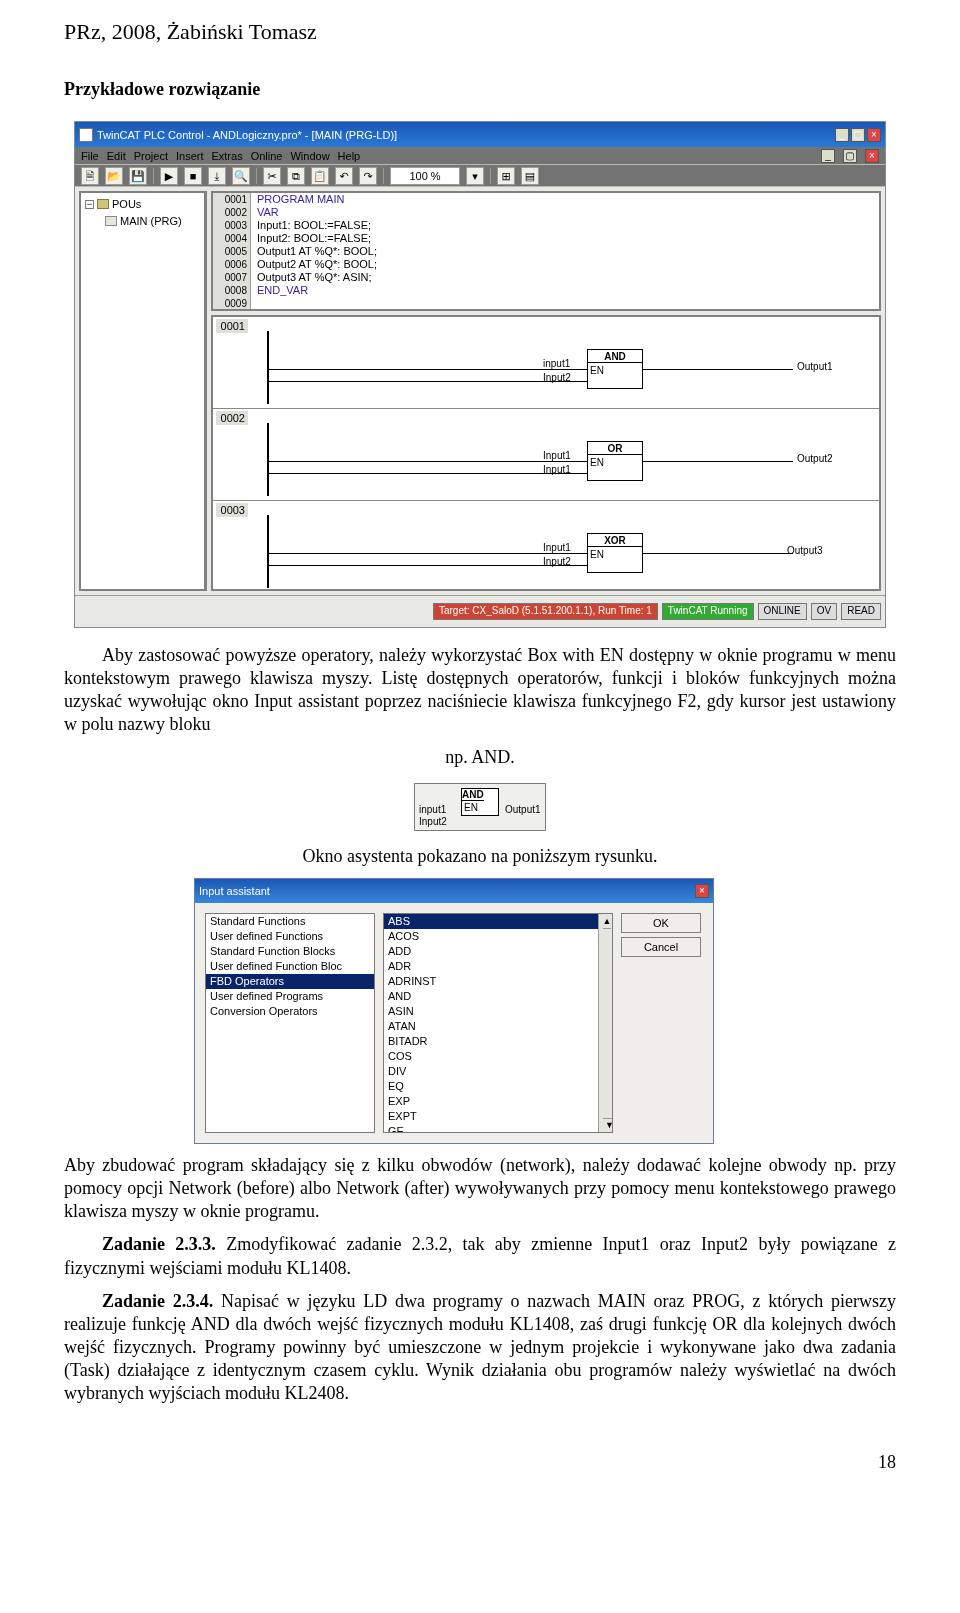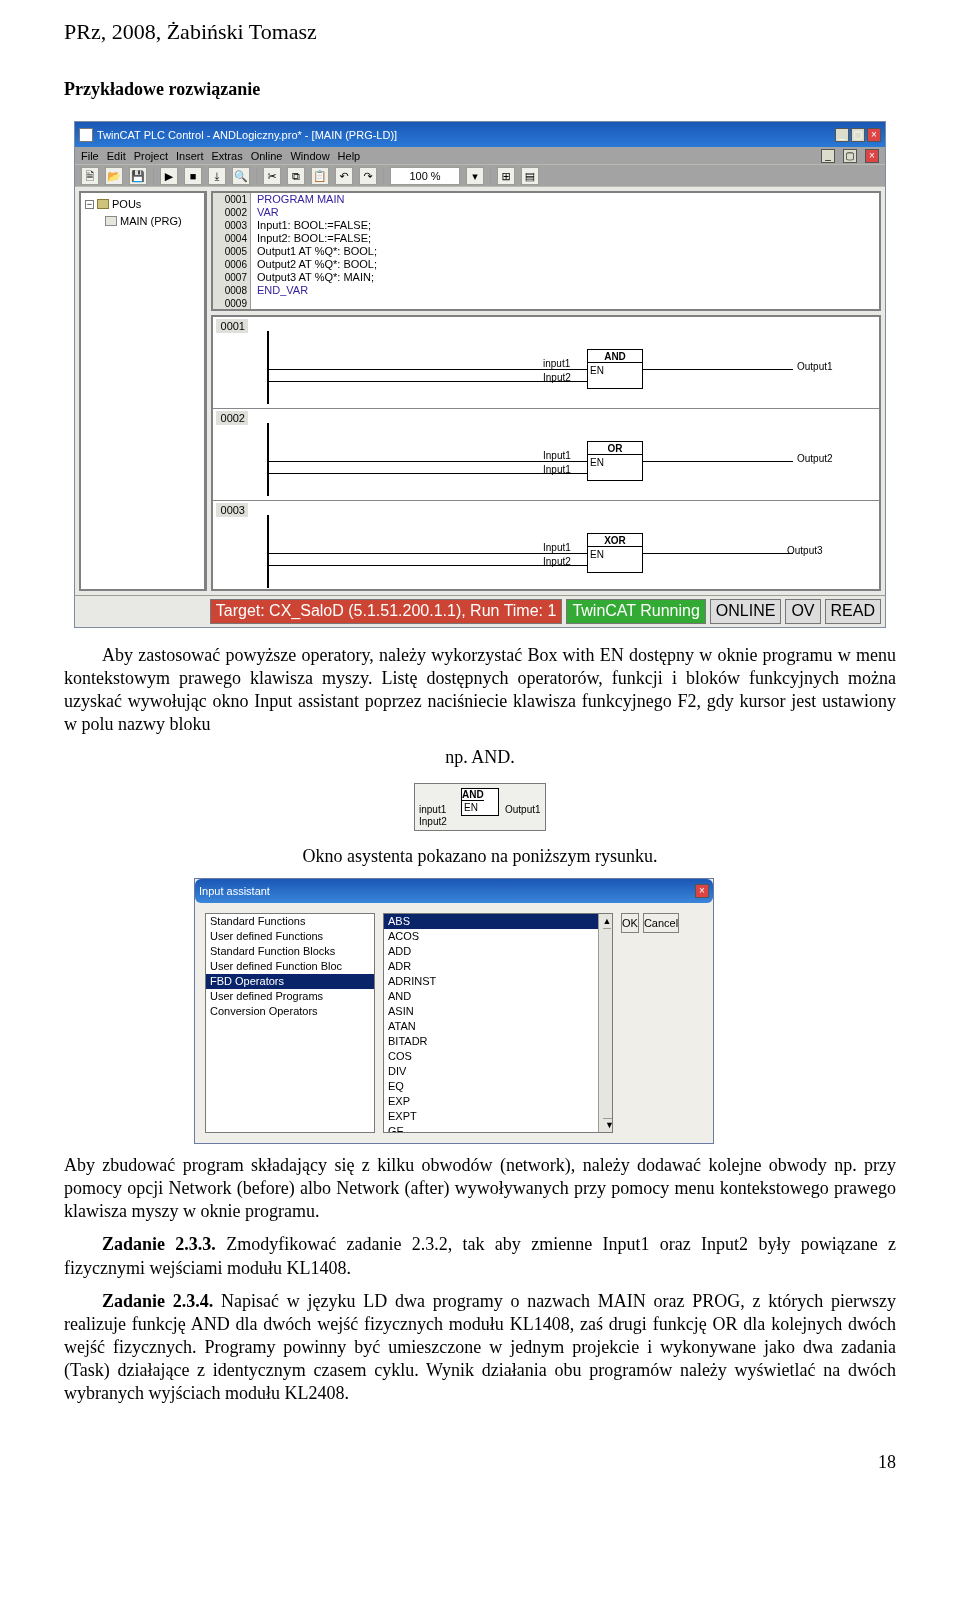--- a/index.html
+++ b/index.html
@@ -23,21 +23,21 @@
     font-family: Tahoma, Arial, sans-serif;
     font-size: 11px;
     color: #000;
   }
   
   .tbar { display: flex; align-items: center; height: 25px; background: linear-gradient(#1a57b5,#2a79d6); color:#fff; padding:0 4px; }
   .tbar-left { flex: 1; white-space: nowrap; overflow: hidden; text-overflow: ellipsis; }
   .win-btns { display:flex; gap:2px; }
   .win-btn { width:14px;height:14px;border:1px solid #555;background:#ddc;display:flex;align-items:center;justify-content:center;font-size:10px;line-height:1;}
   .win-btn.close{background:#d44; color:#fff;}
-  .menubar, .toolbar { display:flex; align-items:center; background:#a3a3a3; border-bottom:1px solid #b9b9b2; height:18px; gap:8px; padding:0 6px; font-size:11px;}
+  .menubar, .toolbar { display:flex; align-items:center; background:#737373; border-bottom:1px solid #b9b9b2; height:18px; gap:8px; padding:0 6px; font-size:11px;}
   .toolbar { height:22px; gap:6px; }
   .toolbar .btn { width:18px; height:18px; border:1px solid #9c9c93; background:#f0f0eb; display:inline-flex; align-items:center; justify-content:center;}
   .toolbar .sep { width:1px; height:16px; background:#9c9c93;}
   .toolbar .zoom{ width:70px; height:18px; border:1px solid #9c9c93; background:#fff; display:flex;align-items:center;justify-content:center;}
   .doc-inner{ display:flex; height:408px; background:#e8e8e4; }
   .tree-pane{ width:128px; border:2px solid #808080; border-right-width:3px; margin:4px; background:#fff; padding:4px; font-size:11px;}
   .tree-pane .root{ display:flex; align-items:center; gap:3px;}
   .tree-pane .minus{ width:9px;height:9px;border:1px solid #7a7a7a;display:flex;align-items:center;justify-content:center;font-size:9px;line-height:1;}
   .tree-pane .leaf{ margin:3px 0 0 20px; display:flex; align-items:center; gap:3px;}
   .folder-ico{width:12px;height:10px;background:#cfc27a;border:1px solid #8a7a3a;}
@@ -51,41 +51,41 @@
   .net-box{ flex:1; border:2px solid #808080; background:#fff; overflow:hidden; position:relative;}
   .network{ height:92px; border-bottom:1px solid #888; position:relative;}
   .nnum{ position:absolute; left:3px; top:2px; width:32px; text-align:right; font-size:11px; background:#e0e0da; padding-right:3px;}
   .ld{ position:absolute; left:54px; right:28px; top:14px; bottom:4px; }
   .rail{ position:absolute; left:0; top:0; bottom:0; width:2px; background:#000;}
   .blk{ position:absolute; width:56px; height:40px; border:1px solid #000; top:18px; left:320px; background:#fff; font-size:10px;}
   .blk .hdr{ height:13px; border-bottom:1px solid #000; text-align:center; line-height:13px; font-weight:bold;}
   .blk .en{ position:absolute; left:2px; top:15px;}
   .wire-in{ position:absolute; height:1px; background:#000;}
   .lbl{ position:absolute; font-size:10px;}
-  .statusbar{ display:flex; align-items:center; justify-content:space-between; height:32px; border-top:1px solid #9c9c93; padding:8px 4px; font-size:16px;}
+  .statusbar{ display:flex; align-items:center; justify-content:space-between; height:32px; border-top:1px solid #9c9c93; padding:8px 4px; font-size:10px;}
   .tag{ padding:1px 5px; border:1px solid #777; }
   .tag.red{ background:#c43; color:#fff; }
   .tag.green{ background:#3a3; color:#fff; }
   .tag.gray{ background:#ddd; }
   
   .miniblk{ display:inline-block; vertical-align:middle; width:132px; height:48px; border:1px solid #7a7a7a; background:#efefec; position:relative; font-family:Tahoma,Arial;font-size:10px;}
   .miniblk .box{ position:absolute; left:46px; top:4px; width:38px; height:28px; border:1px solid #000; background:#fff;}
   .miniblk .box .h{ border-bottom:1px solid #000; height:12px; text-align:center; line-height:12px; font-weight:bold;}
   .miniblk .box .en{ position:absolute; left:2px; top:13px;}
   .miniblk .t{ position:absolute; }
   .withmini p{ display:flex; align-items:center; gap:14px;flex-direction:column; }
   
   .assist{ width:520px; margin:8px 0 10px 130px; border:1px solid #6b7aa3; background:#efeee9; font-family:Tahoma,Arial; font-size:11px;}
-  .assist .ttl{ height:18px; background:linear-gradient(#1a57b5,#3a86d9); color:#fff; display:flex; align-items:center; justify-content:space-between; padding:12px 4px;border-radius:6px;}
+  .assist .ttl{ height:18px; background:linear-gradient(#1a57b5,#3a86d9); color:#fff; display:flex; align-items:center; justify-content:space-between; padding:12px 4px;}
   .assist .body{ display:flex; padding:10px; gap:8px;}
   .listL{ width:170px; height:220px; border:1px solid #7a7a7a; background:#fff; overflow:hidden;}
   .listR{ width:230px; height:220px; border:1px solid #7a7a7a; background:#fff; overflow:hidden; position:relative;}
   .listL div, .listR div{ padding:1px 4px; line-height:13px;}
   .sel{ background:#0a246a; color:#fff;}
-  .btns{ display:flex; flex-direction:row; gap:4px; width:80px;}
+  .btns{ display:flex; flex-direction:column; gap:4px; width:80px;}
   .wxbtn{ height:20px; border:1px solid #808080; background:#efeee9; text-align:center; line-height:18px;}
   .listR .scrl{ position:absolute; right:0; top:0; bottom:0; width:14px; background:#e6e6e0; border-left:1px solid #9c9c93;}
   .listR .scrl .ar{ height:14px; border-bottom:1px solid #9c9c93; display:flex; align-items:center; justify-content:center; font-size:9px;}
   .listR .scrl .arb{ position:absolute; bottom:0; height:14px; width:100%; border-top:1px solid #9c9c93; display:flex; align-items:center; justify-content:center; font-size:9px;}
   
   .indent { text-indent: 38px; }
   .bold { font-weight: bold; }
   .pgnum { text-align:right; margin-top:46px; font-size:18px;}
   .after-fig{ margin-top:6px;}
 </style>
@@ -174,21 +174,21 @@
           <div class="gnum">0008</div>
           <div class="gnum">0009</div>
         </div>
         <div class="code">
           <div class="blue">PROGRAM MAIN</div>
           <div class="blue">VAR</div>
           <div>    Input1: BOOL:=FALSE;</div>
           <div>    Input2: BOOL:=FALSE;</div>
           <div>    Output1 AT %Q*: BOOL;</div>
           <div>    Output2 AT %Q*: BOOL;</div>
-          <div>    Output3 AT %Q*: MAIN;</div>
+          <div>    Output3 AT %Q*: ASIN;</div>
           <div class="blue">END_VAR</div>
         </div>
       </div>
 
       <div class="net-box" id="netbox">
           <div class="network">
             <div class="nnum">0001</div>
             <div class="ld">
               <div class="rail"></div>
               <div class="wire-in" style="left:2px;top:38px;width:318px;"></div>

